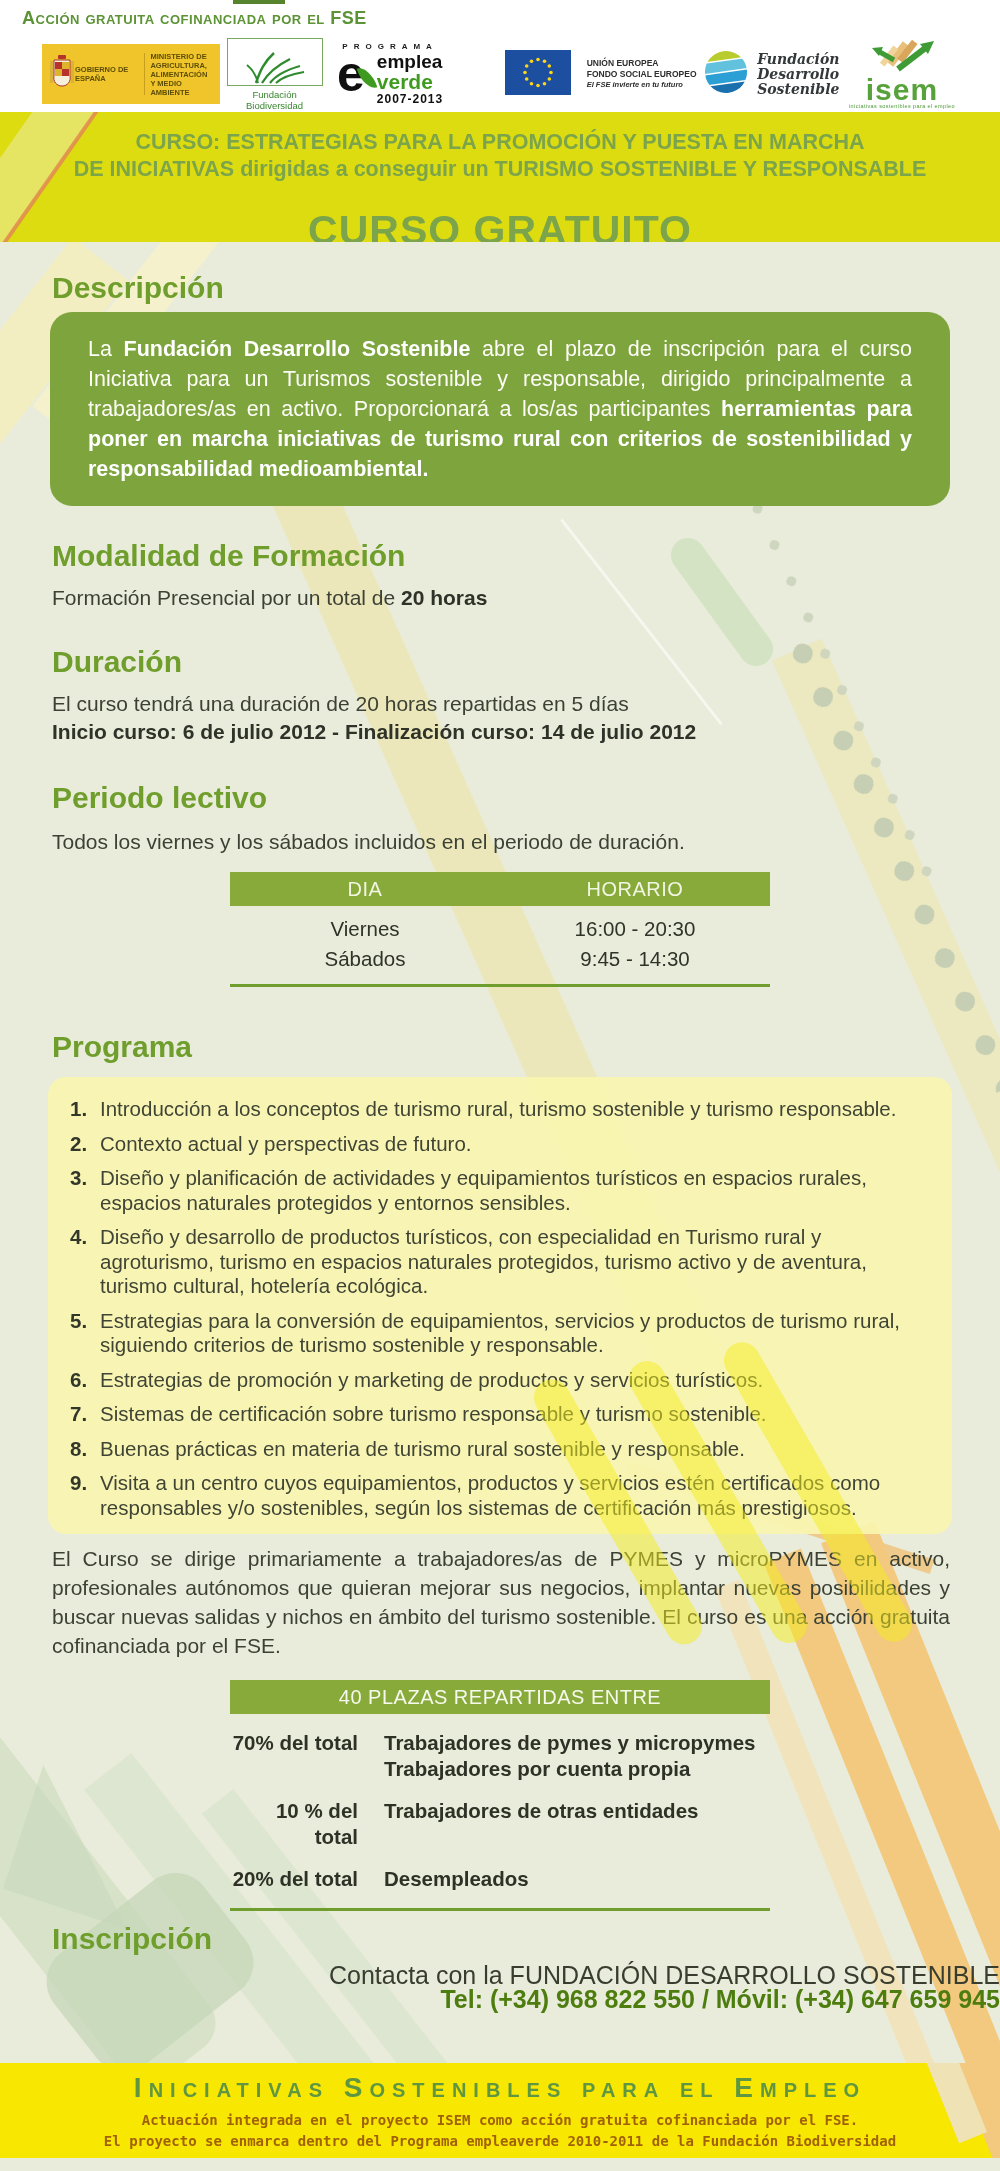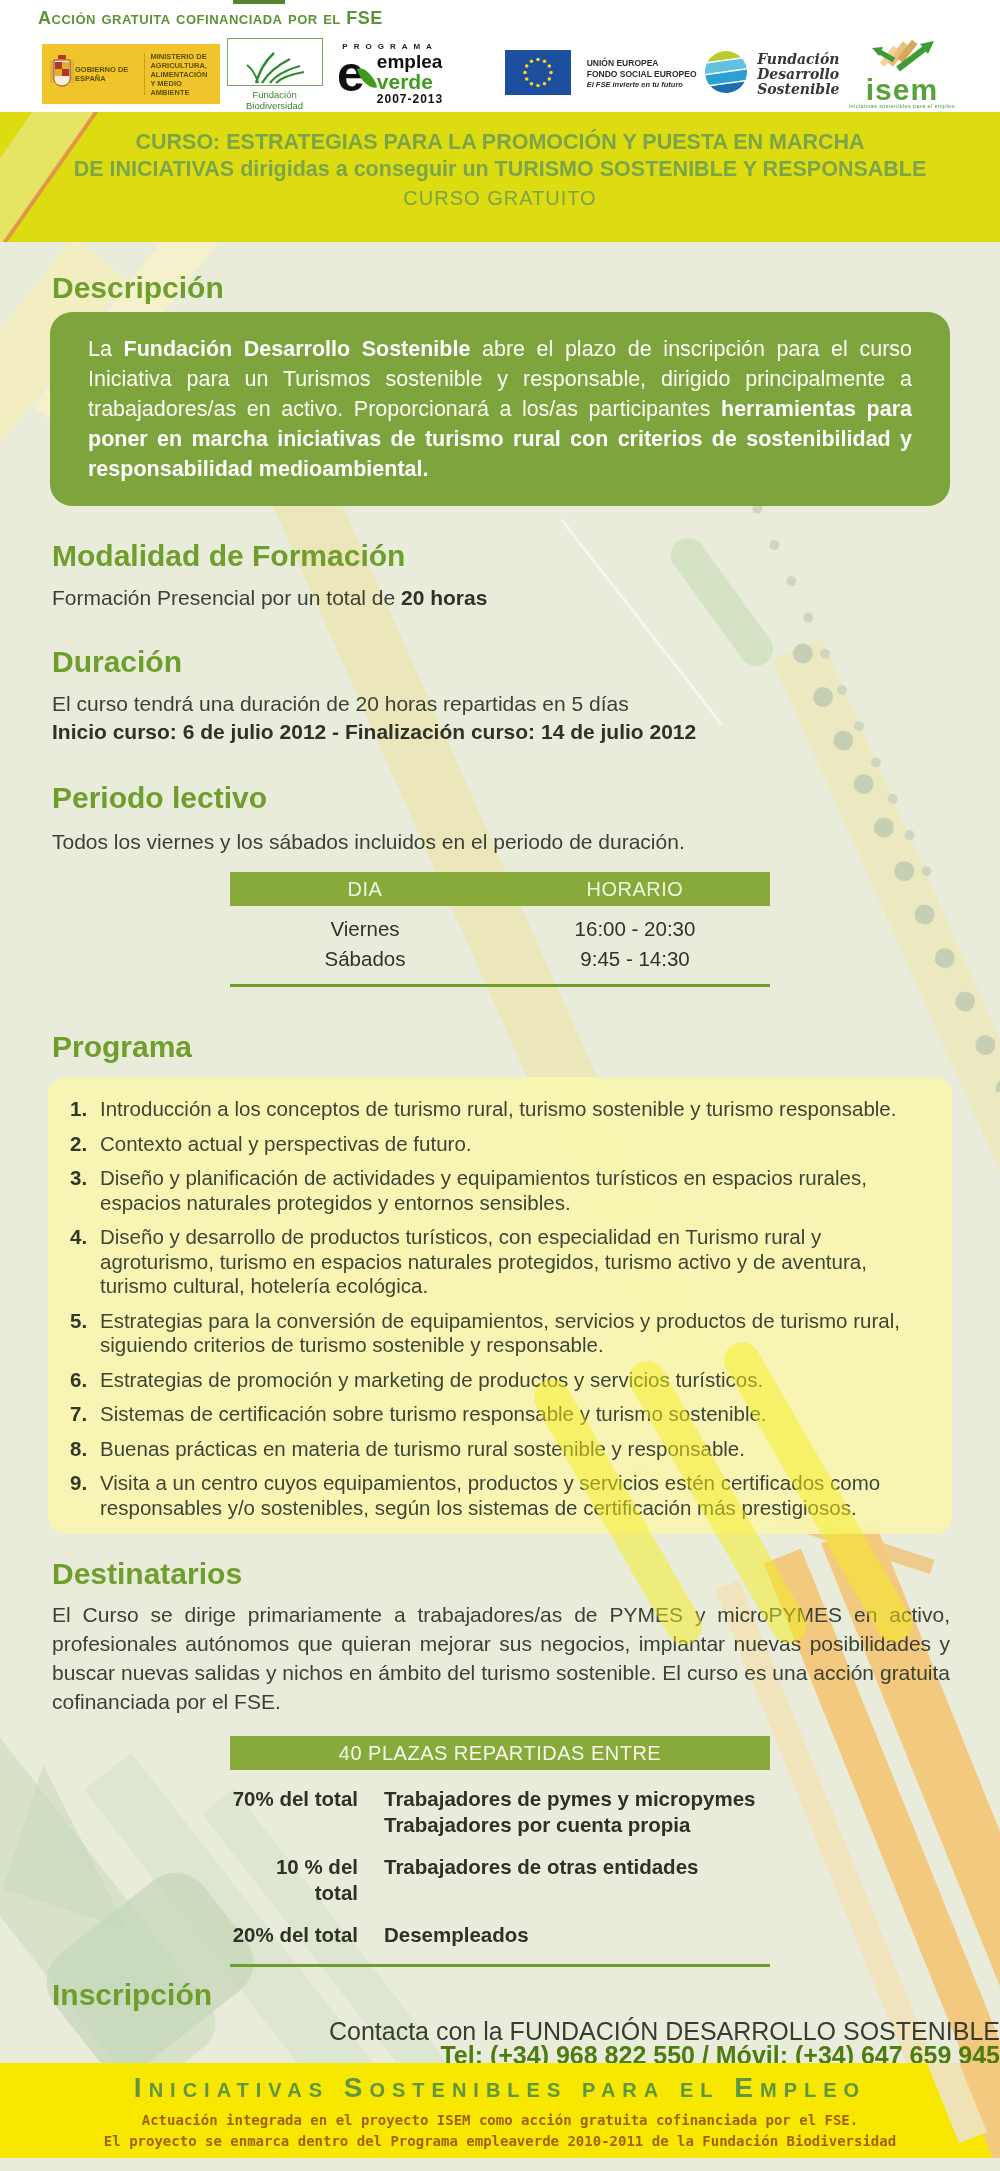--- a/index.html
+++ b/index.html
@@ -2,21 +2,21 @@
 <html lang="es"><head>
 <meta charset="utf-8">
 <style>
   html,body{margin:0;padding:0;background:#ffffff;}
   .page{position:relative;width:1000px;height:2171px;overflow:hidden;background:#fff;
         font-family:"Liberation Sans", sans-serif;}
 
   
   .top-header{position:relative;height:112px;background:#ffffff;}
   .top-dash{position:absolute;left:233px;top:0;width:52px;height:4px;background:#55832e;}
-  .fse-note{position:absolute;left:38px;top:8px;font-variant:small-caps;color:#5c9335;
+  .fse-note{position:absolute;left:22px;top:8px;font-variant:small-caps;color:#5c9335;
             font-size:18px;font-weight:bold;letter-spacing:.5px;}
   .logos-row{position:absolute;left:0;right:0;top:38px;height:72px;display:flex;
              align-items:center;justify-content:space-between;padding:0 42px;}
 
   .logo-gob{width:178px;height:60px;background:#efc52b;display:flex;align-items:center;padding:3px 7px;box-sizing:border-box;}
   .gob-txt{font-size:7.5px;font-weight:bold;color:#5e4d07;line-height:9px;}
   .gob-div{width:1px;align-self:stretch;background:#c79f1d;margin:6px 6px;}
 
   .logo-bio{width:96px;text-align:center;}
   .bio-box{height:46px;border:1px solid #79a861;background:#fff;display:flex;align-items:flex-end;justify-content:center;}
@@ -42,21 +42,21 @@
            font-size:14px;color:#33383b;line-height:15px;}
 
   .logo-isem{width:112px;text-align:center;}
   .isem-word{font-size:30px;font-weight:bold;color:#58a23b;line-height:26px;letter-spacing:1px;}
   .isem-tag{font-size:5.5px;color:#4b9a33;letter-spacing:.4px;}
 
   
   .banner{position:relative;height:130px;background:#dcdc10;text-align:center;
           padding-top:17px;box-sizing:border-box;overflow:hidden;}
   .banner-l{color:#7ba44b;font-weight:bold;font-size:21.5px;line-height:27px;position:relative;z-index:2;}
-  .banner-l3{margin-top:4px;font-size:20px;letter-spacing:1px;color:#7ba44b;font-weight:normal;position:relative;z-index:2;}
+  .banner-l3{margin-top:24px;font-size:41px;letter-spacing:1px;color:#7ba44b;font-weight:bold;position:relative;z-index:2;}
   .banner-stripe{position:absolute;left:-18px;top:-40px;width:52px;height:240px;background:#e7e678;
                  transform:rotate(35deg);opacity:.8;z-index:1;}
   .banner-stripe-line{position:absolute;left:38px;top:-30px;width:4px;height:220px;background:#e2894f;
                  transform:rotate(35deg);opacity:.85;z-index:1;}
 
   
   .body-main{position:relative;height:1821px;background:#e9ecda;overflow:hidden;}
   .content{position:relative;z-index:3;}
 
   .sec-h{color:#6f9e2c;font-weight:bold;font-size:30px;line-height:32px;margin:0 0 0 52px;}
@@ -361,21 +361,20 @@
         <div class="prog-item">
             <span class="prog-num">8.</span>
             <span class="prog-txt">Buenas prácticas en materia de turismo rural sostenible y responsable.</span>
           </div>
         <div class="prog-item">
             <span class="prog-num">9.</span>
             <span class="prog-txt">Visita a un centro cuyos equipamientos, productos y servicios estén certificados como responsables y/o sostenibles, según los sistemas de certificación más prestigiosos.</span>
           </div>
       </div>
 
-      <h2 class="sec-h" style="margin-top:24px;">Destinatarios</h2>
       <p class="p-dest">El Curso se dirige primariamente a trabajadores/as de PYMES y microPYMES en activo, profesionales autónomos que quieran mejorar sus negocios, implantar nuevas posibilidades y buscar nuevas salidas y nichos en ámbito del turismo sostenible. El curso es una acción gratuita cofinanciada por el FSE.</p>
 
       <div class="plazas-bar">40 PLAZAS REPARTIDAS ENTRE</div>
       <div class="plazas">
         <div class="plaza-row">
           <div class="plaza-pct">70% del total</div>
           <div>
             <div class="plaza-line">Trabajadores de pymes y micropymes</div>
             <div class="plaza-line">Trabajadores por cuenta propia</div>
           </div>

